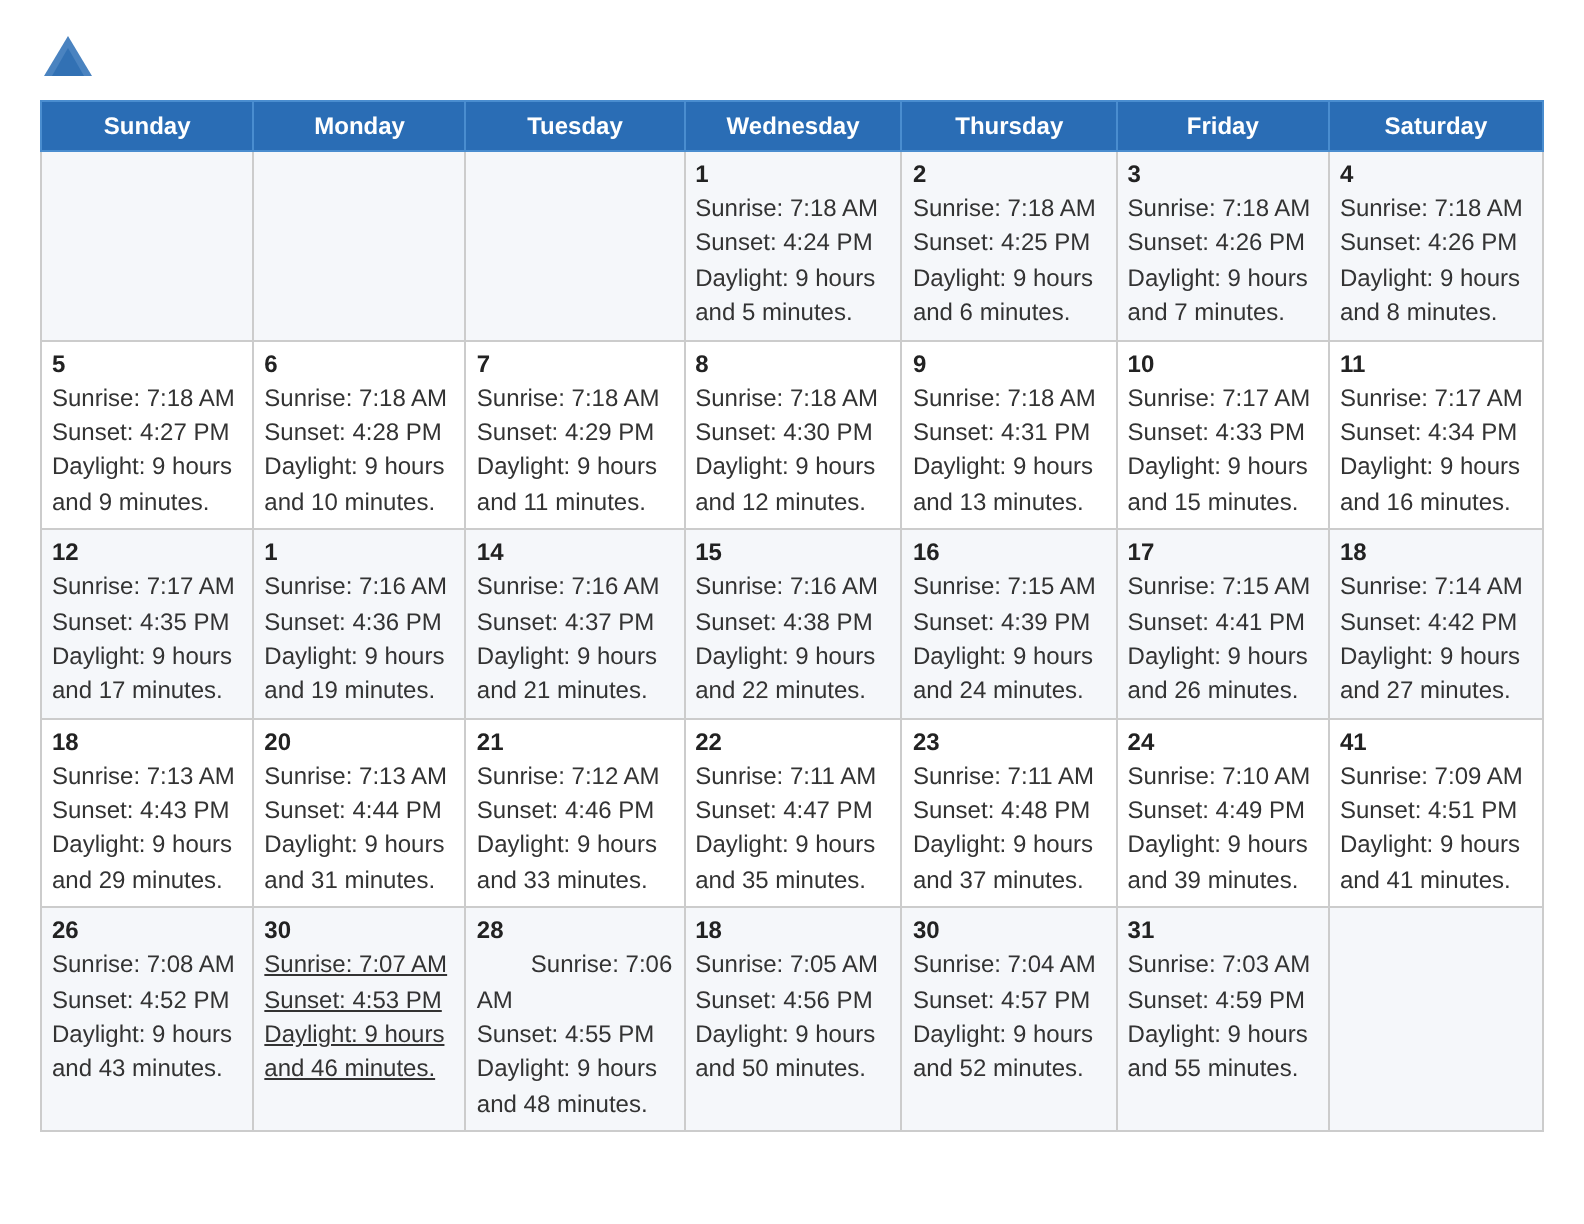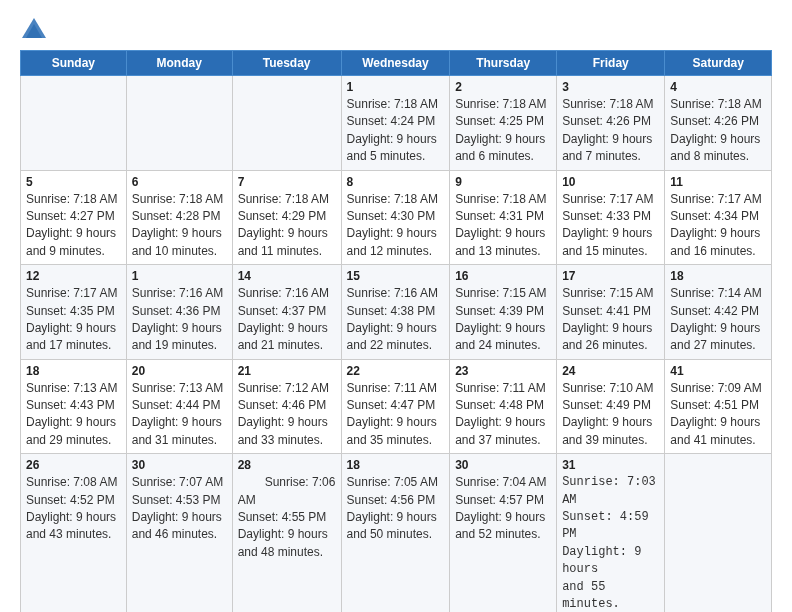--- a/index.html
+++ b/index.html
@@ -246,37 +246,37 @@
           <td><span class="day-num">41</span><span class="day-info" style="white-space: pre-line;">Sunrise: 7:09 AM
 Sunset: 4:51 PM
 Daylight: 9 hours
 and 41 minutes.</span></td>
         </tr>
         <tr>
           <td><span class="day-num">26</span><span class="day-info" style="white-space: pre-line;">Sunrise: 7:08 AM
 Sunset: 4:52 PM
 Daylight: 9 hours
 and 43 minutes.</span></td>
-          <td><span class="day-num">30</span><span class="day-info" style="white-space: pre-line;">Sunrise: 7:07 AM
+          <td><span class="day-num">30</span><span class="day-info" style="white-space: pre-line; text-decoration: underline;">Sunrise: 7:07 AM
 Sunset: 4:53 PM
 Daylight: 9 hours
 and 46 minutes.</span></td>
           <td><span class="day-num">28</span><span class="day-info" style="white-space: pre-line; margin-left: 27px;">Sunrise: 7:06 AM
 Sunset: 4:55 PM
 Daylight: 9 hours
 and 48 minutes.</span></td>
           <td><span class="day-num">18</span><span class="day-info" style="white-space: pre-line;">Sunrise: 7:05 AM
 Sunset: 4:56 PM
 Daylight: 9 hours
 and 50 minutes.</span></td>
           <td><span class="day-num">30</span><span class="day-info" style="white-space: pre-line; text-align: center;">Sunrise: 7:04 AM
 Sunset: 4:57 PM
 Daylight: 9 hours
 and 52 minutes.</span></td>
-          <td><span class="day-num">31</span><span class="day-info" style="white-space: pre-line; font-family: Liberation Mono, monospace;">Sunrise: 7:03 AM
+          <td><span class="day-num">31</span><span class="day-info" style="white-space: pre-line;">Sunrise: 7:03 AM
 Sunset: 4:59 PM
 Daylight: 9 hours
 and 55 minutes.</span></td>
           <td class="empty-cell"></td>
         </tr>
       </tbody>
   </table>
 </div>
 
 </body></html>

